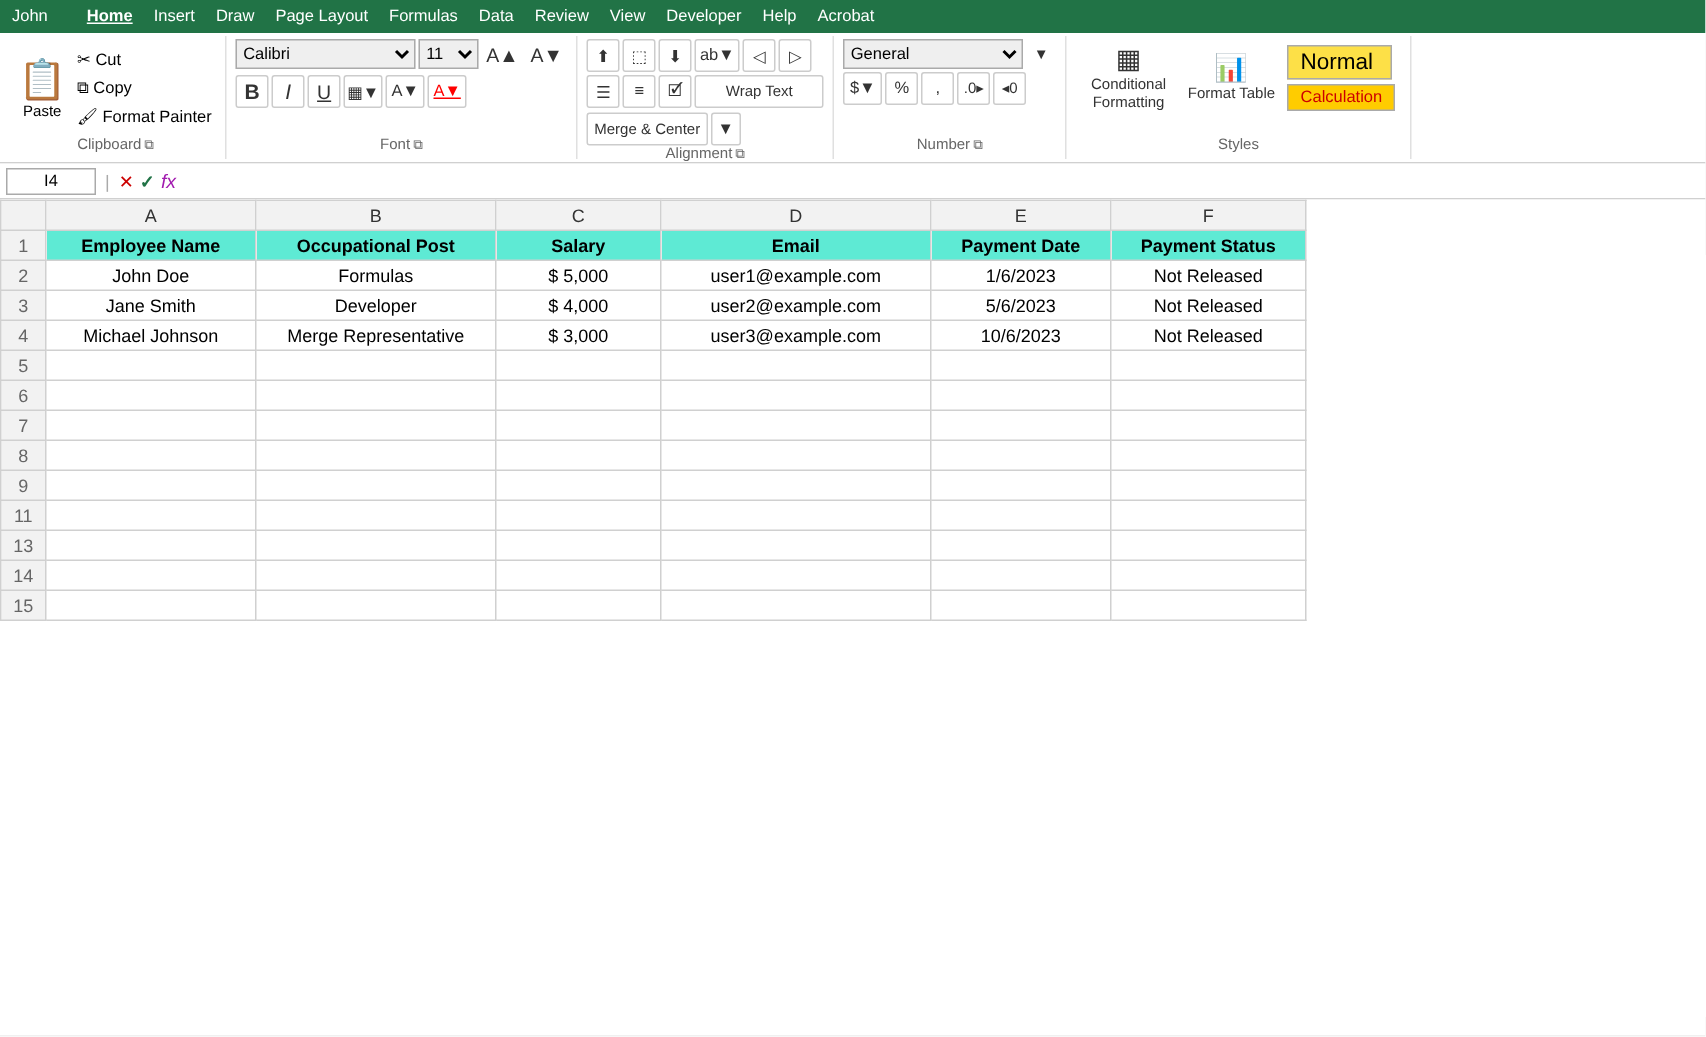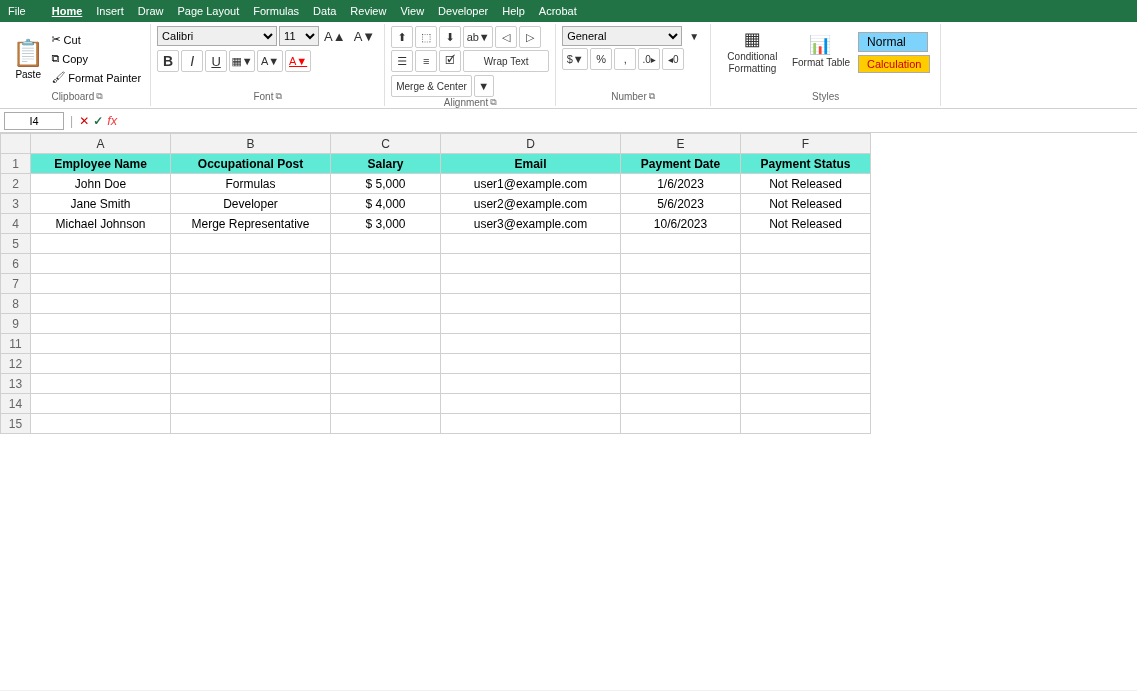--- a/index.html
+++ b/index.html
@@ -97,24 +97,24 @@
     
     .align-group { min-width: 130px; }
 
     
     .number-group { min-width: 130px; }
     .number-select { width: 120px; height: 20px; font-size: 11px; border: 1px solid #aaa; }
 
     
     .styles-group { min-width: 230px; }
     .style-box-normal {
-      background: #7dd3fc;
+      background: #fde047;
       border: 1px solid #aaa;
       padding: 2px 8px;
-      font-size: 12px;
+      font-size: 15px;
       cursor: pointer;
       margin-right: 2px;
     }
     .style-box-calc {
       background: #ffcc00;
       border: 1px solid #aaa;
       padding: 2px 8px;
       font-size: 11px;
       cursor: pointer;
       color: #cc0000;
@@ -208,27 +208,27 @@
     .col-D { width: 180px; }
     .col-E { width: 120px; }
     .col-F { width: 130px; }
 
     .bold-btn { font-weight: bold; }
     .italic-btn { font-style: italic; }
     .underline-btn { text-decoration: underline; }
 
     .formula-check { color: #217346; font-weight: bold; cursor: pointer; }
     .formula-x { color: #cc0000; cursor: pointer; }
-    .formula-fx { color: #ef4444; font-style: italic; font-size: 13px; cursor: pointer; }
+    .formula-fx { color: #a21caf; font-style: italic; font-size: 13px; cursor: pointer; }
   </style>
 </head>
 <body>
 
 <div class="menu-bar">
-  <span>File</span>
+  <span>John</span>
   <span style="font-weight:bold; text-decoration:underline;padding-left:12px;">Home</span>
   <span>Insert</span>
   <span>Draw</span>
   <span>Page Layout</span>
   <span>Formulas</span>
   <span>Data</span>
   <span>Review</span>
   <span>View</span>
   <span>Developer</span>
   <span>Help</span>
@@ -475,29 +475,20 @@
         <tr>
           <th class="row-num">11</th>
           <td class="data-cell data-center"></td>
           <td class="data-cell data-center"></td>
           <td class="data-cell data-center"></td>
           <td class="data-cell data-center"></td>
           <td class="data-cell data-center"></td>
           <td class="data-cell data-center"></td>
         </tr>
         <tr>
-          <th class="row-num">12</th>
-          <td class="data-cell data-center"></td>
-          <td class="data-cell data-center"></td>
-          <td class="data-cell data-center"></td>
-          <td class="data-cell data-center"></td>
-          <td class="data-cell data-center"></td>
-          <td class="data-cell data-center"></td>
-        </tr>
-        <tr>
           <th class="row-num">13</th>
           <td class="data-cell data-center"></td>
           <td class="data-cell data-center"></td>
           <td class="data-cell data-center"></td>
           <td class="data-cell data-center"></td>
           <td class="data-cell data-center"></td>
           <td class="data-cell data-center"></td>
         </tr>
         <tr>
           <th class="row-num">14</th>

